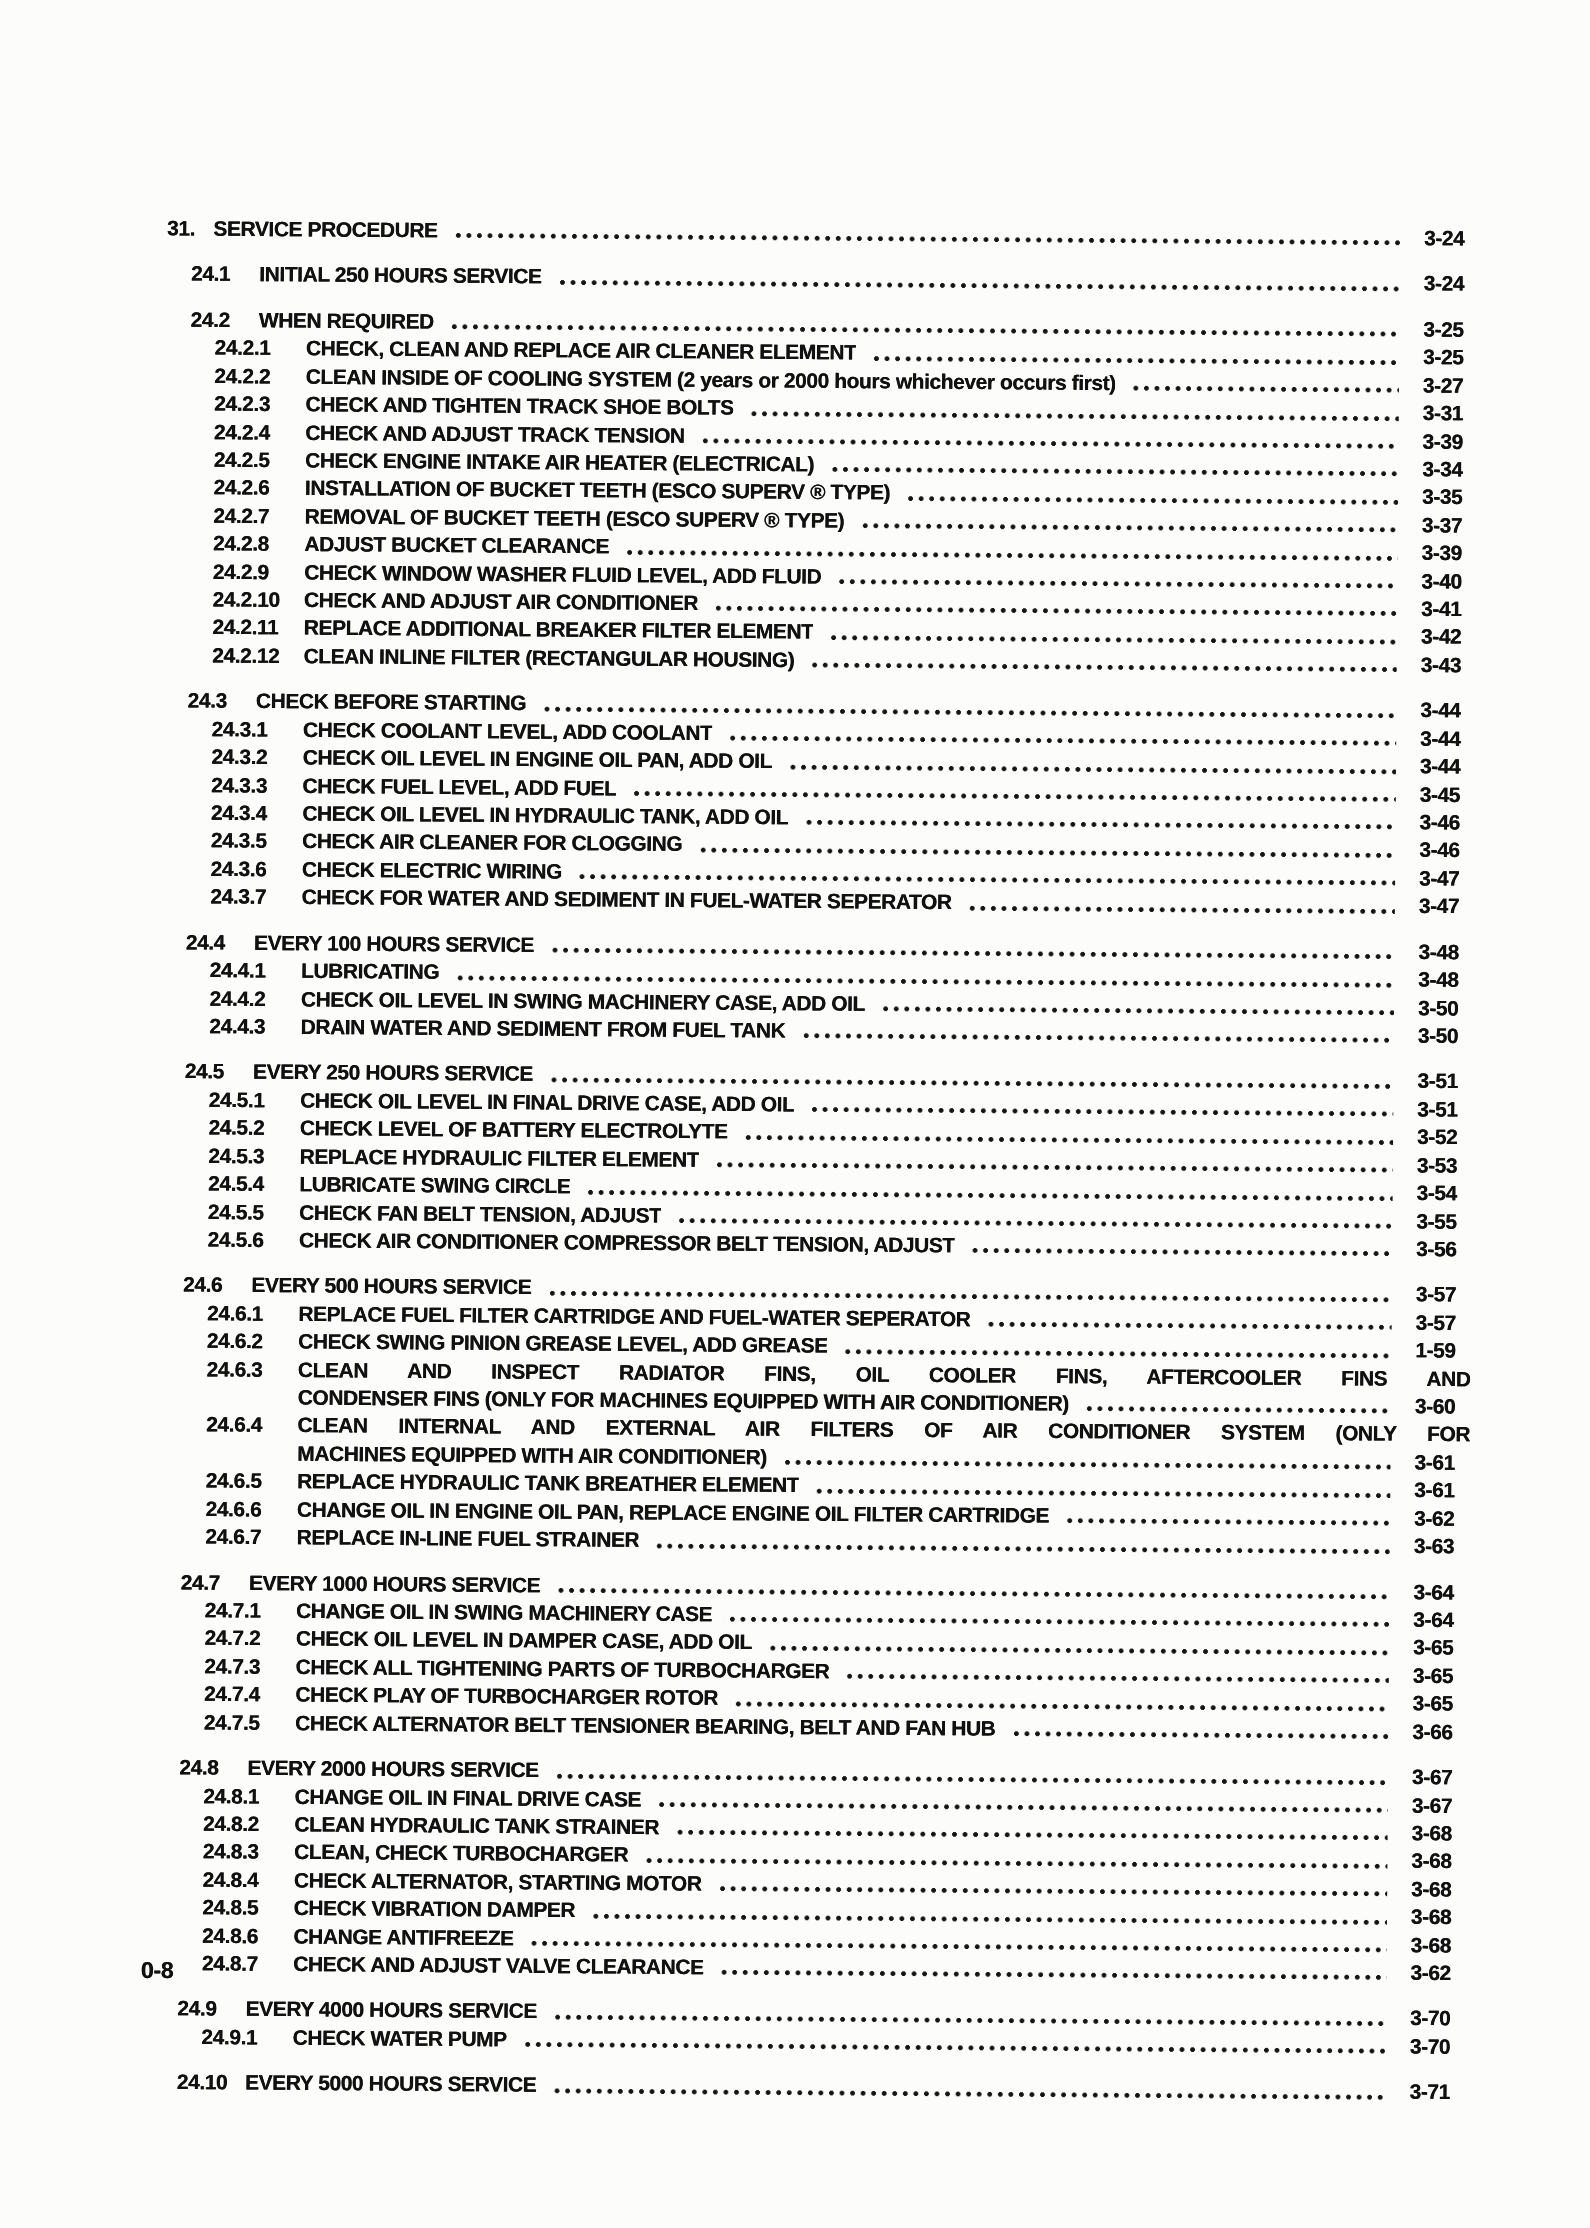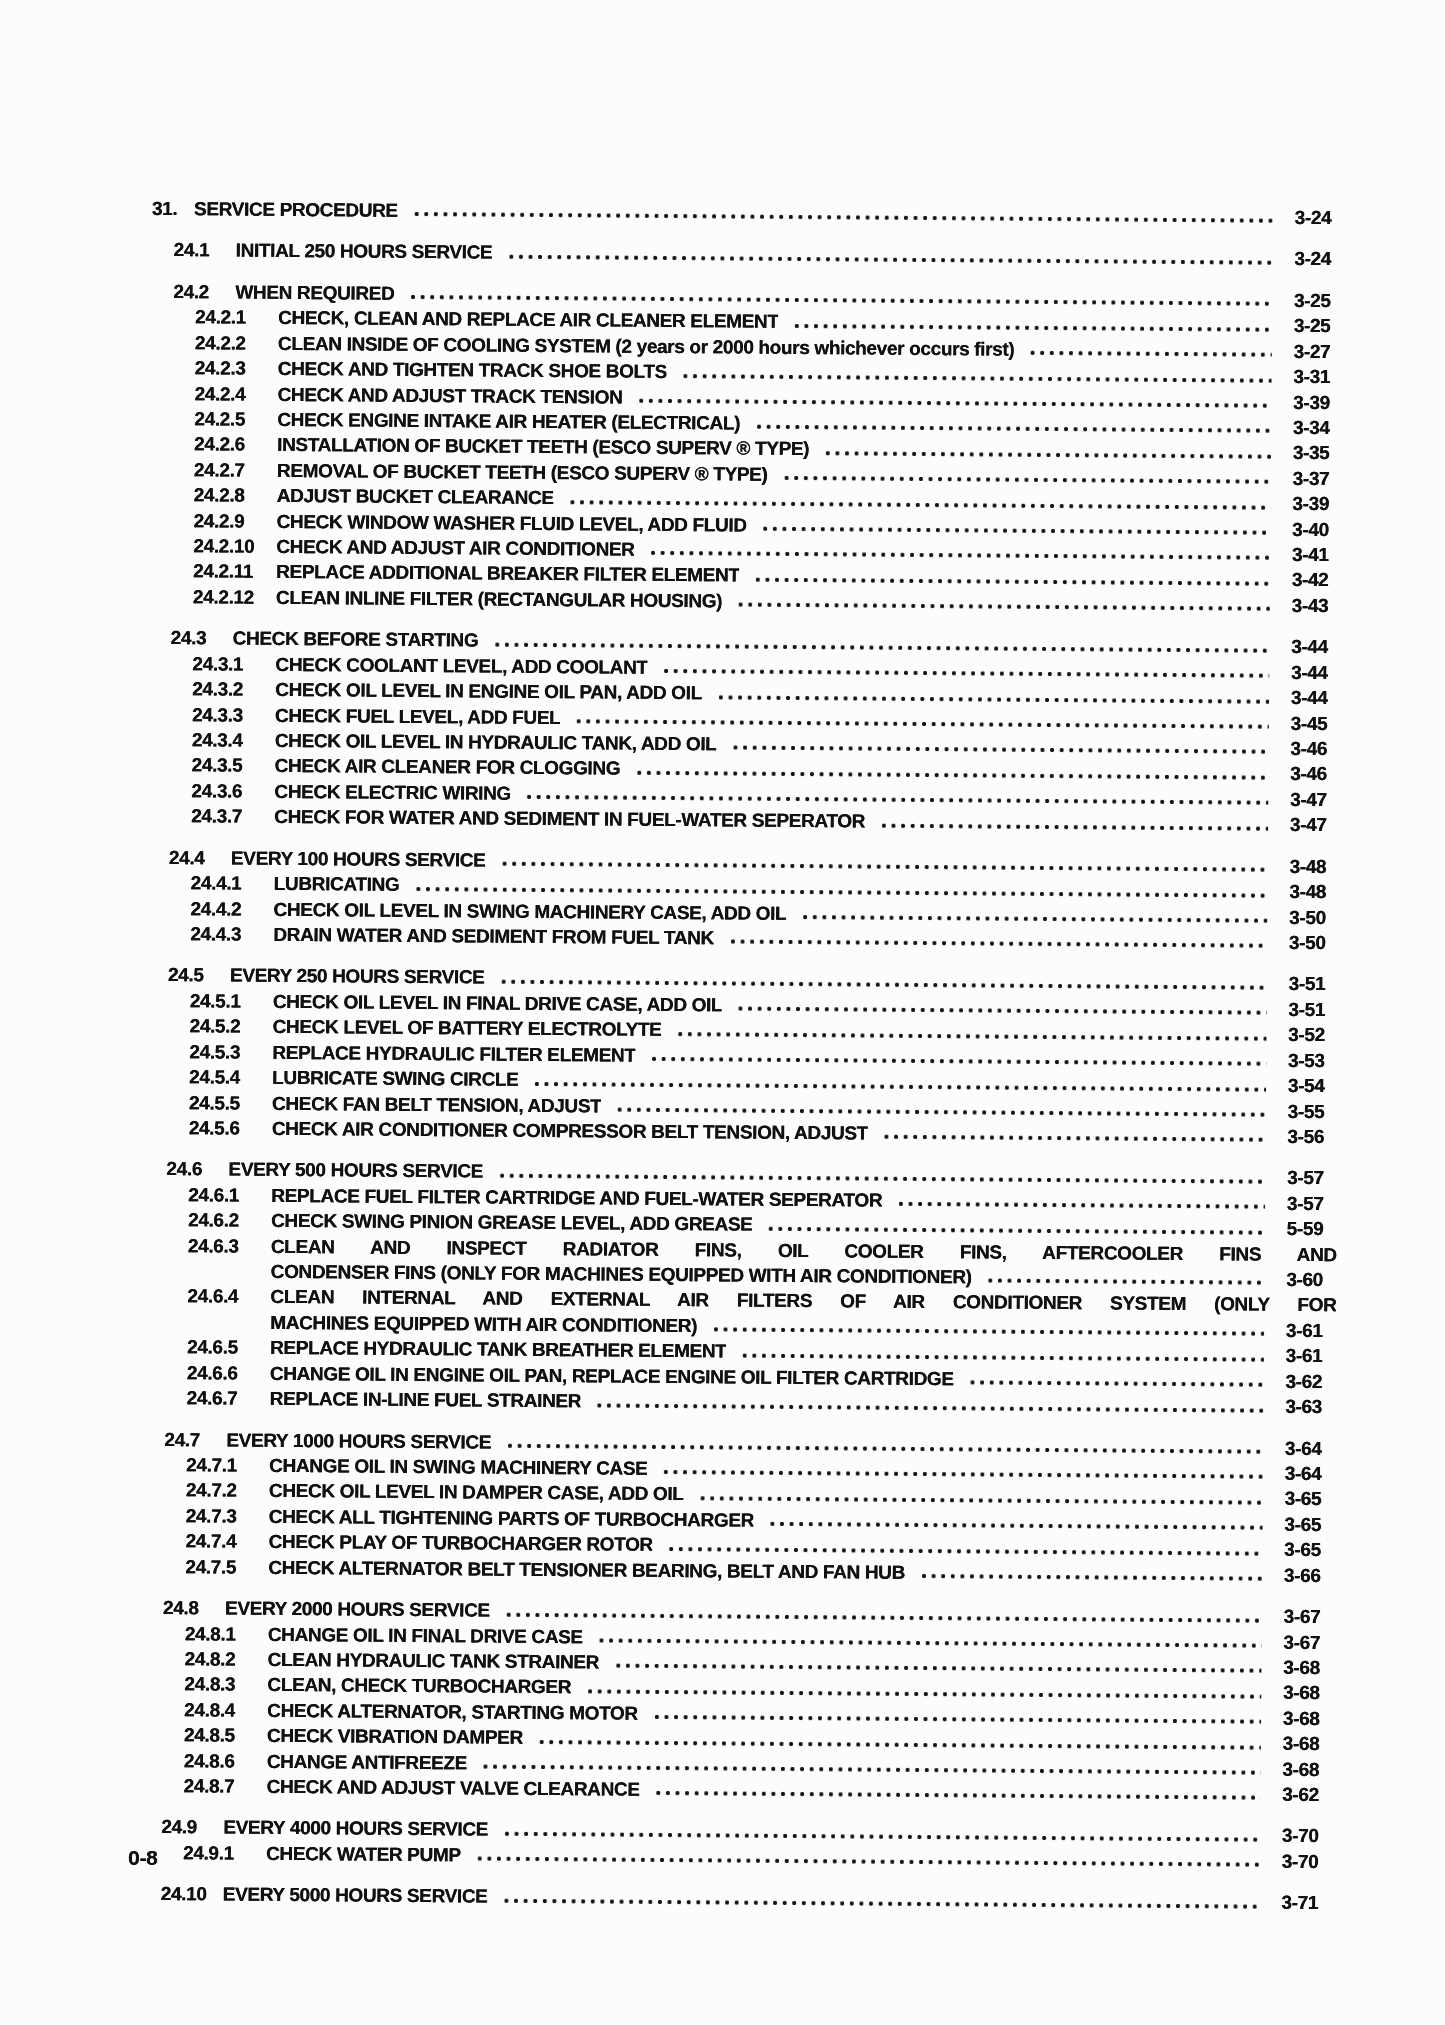--- a/index.html
+++ b/index.html
@@ -48,21 +48,21 @@
   .entry .l1 .title{
     flex:1 1 auto;
     text-align:justify;
     text-align-last:justify;
     white-space:normal;
     height:25.42px;
     overflow:hidden;
   }
   .entry .l2{padding-left:279px;}
   .footer{
-    position:absolute;left:128px;top:1846px;
+    position:absolute;left:128px;top:1780px;
     font-size:21px;font-weight:700;letter-spacing:-0.3px;
     text-shadow:0.3px 0 0 currentColor;
   }
 </style>
 </head>
 <body>
 
 <div class="scan">
   <div class="toc" id="toc-list">
   <div class="row lvl0">
@@ -314,21 +314,21 @@
     <span class="num">24.6.1</span>
     <span class="title">REPLACE FUEL FILTER CARTRIDGE AND FUEL-WATER SEPERATOR</span>
     <span class="dots"></span>
     <span class="pg">3-57</span>
   </div>
 
   <div class="row lvl2">
     <span class="num">24.6.2</span>
     <span class="title">CHECK SWING PINION GREASE LEVEL, ADD GREASE</span>
     <span class="dots"></span>
-    <span class="pg">5-59</span>
+    <span class="pg">1-59</span>
   </div>
 
   <div class="entry">
     <div class="row l1 lvl2">
       <span class="num">24.6.3</span>
       <span class="title t1">CLEAN AND INSPECT RADIATOR FINS, OIL COOLER FINS, AFTERCOOLER FINS AND</span>
     </div>
     <div class="row l2 lvl2">
       <span class="title t2">CONDENSER FINS (ONLY FOR MACHINES EQUIPPED WITH AIR CONDITIONER)</span>
       <span class="dots"></span>

